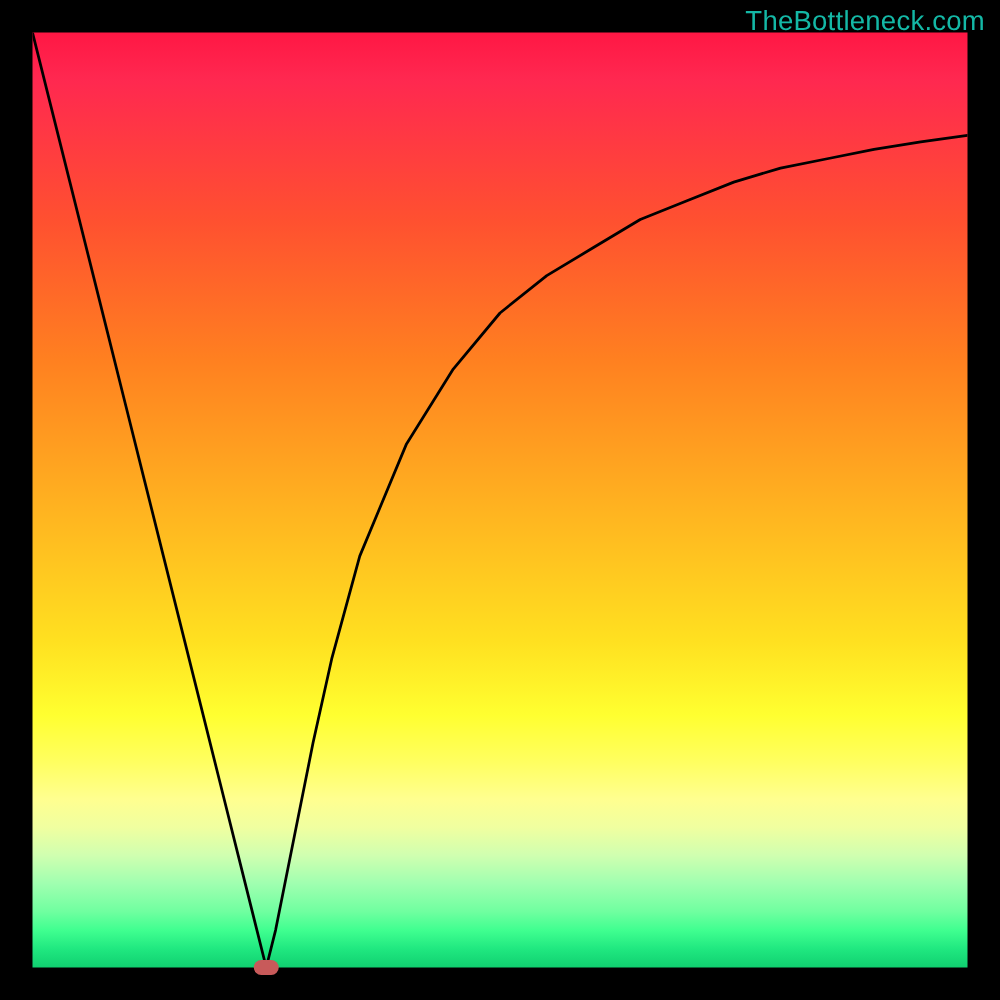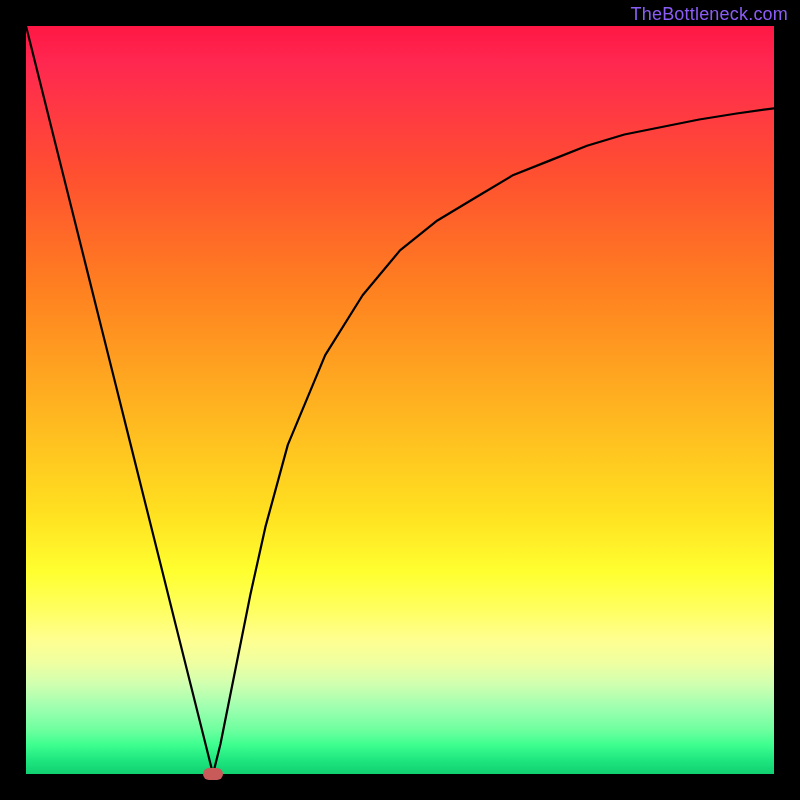--- a/index.html
+++ b/index.html
@@ -56,22 +56,22 @@
       width: 20px;
       height: 12px;
       background: #c85a5a;
       border-radius: 6px;
       transform: translate(-50%, -50%);
     }
     .watermark {
       position: absolute;
       top: 4px;
       right: 12px;
-      color: #8b5cf6;
-      font-size: 18px;
+      color: #14b8a6;
+      font-size: 22px;
       font-weight: normal;
       letter-spacing: 0.2px;
     }
   </style>
 </head>
 <body>
 
 <div class="chart-container">
   <div class="gradient-bg"></div>
   <svg class="curve-svg" viewBox="0 0 748 748" preserveAspectRatio="none">

